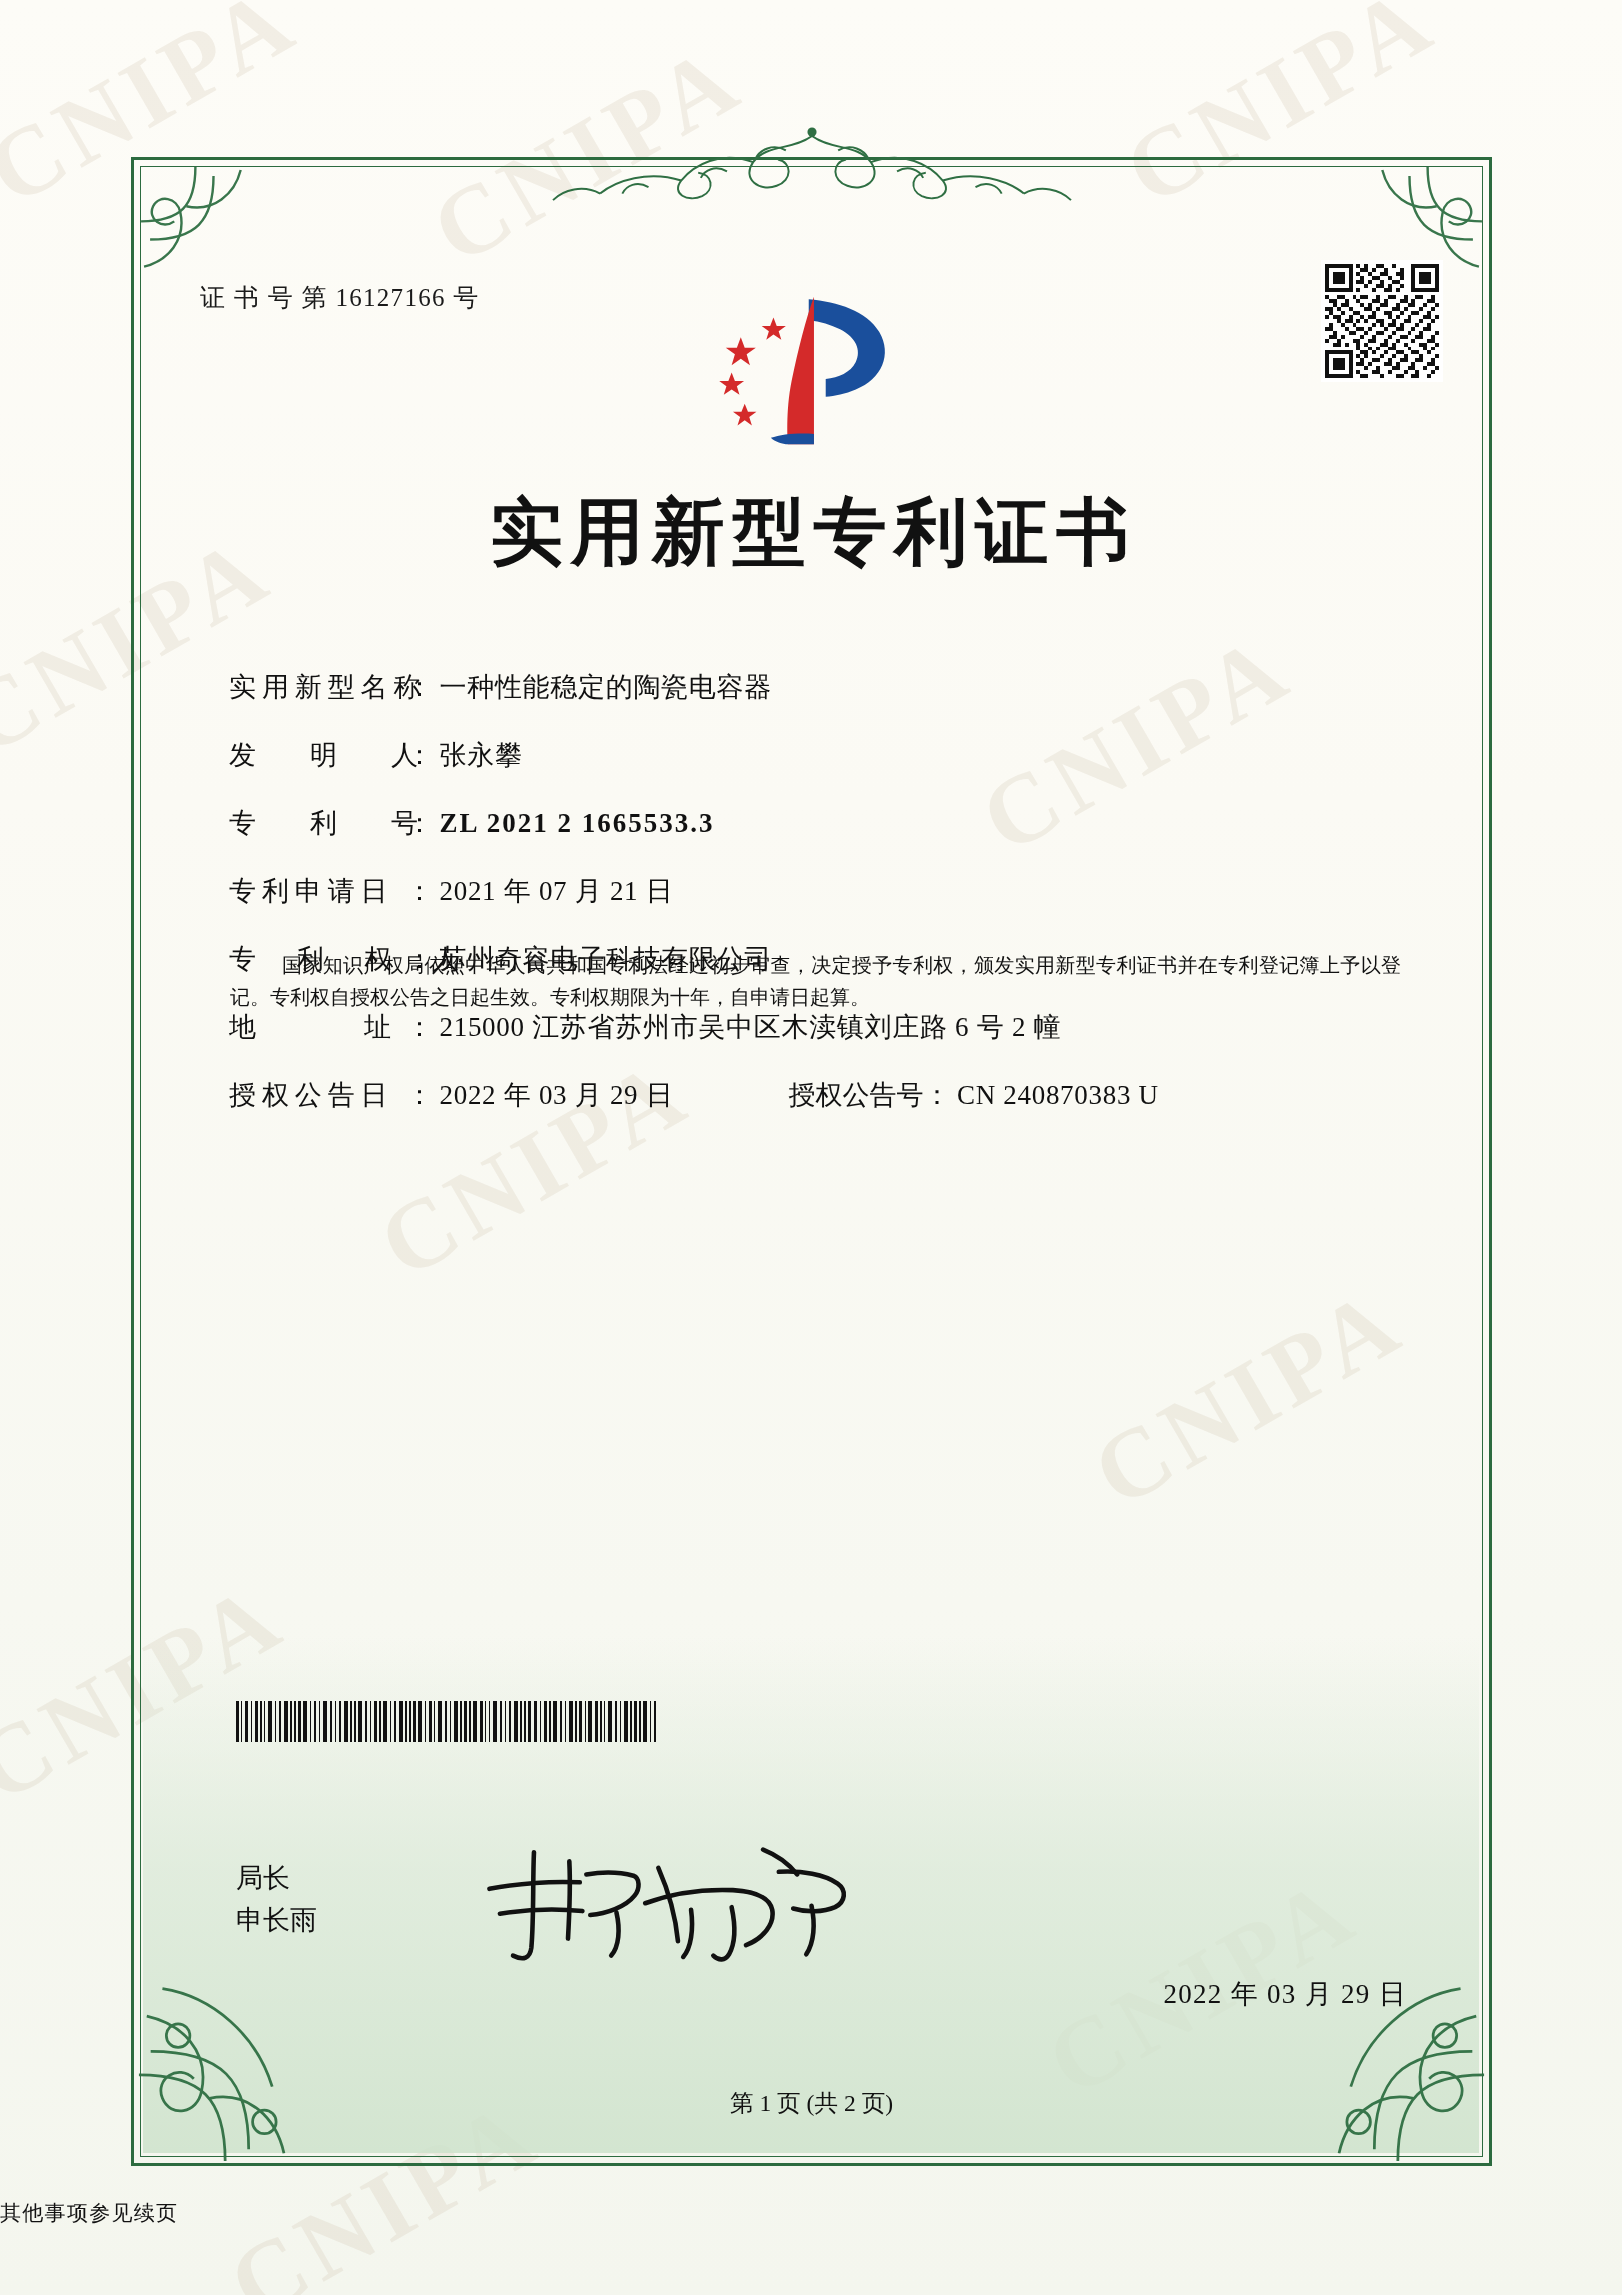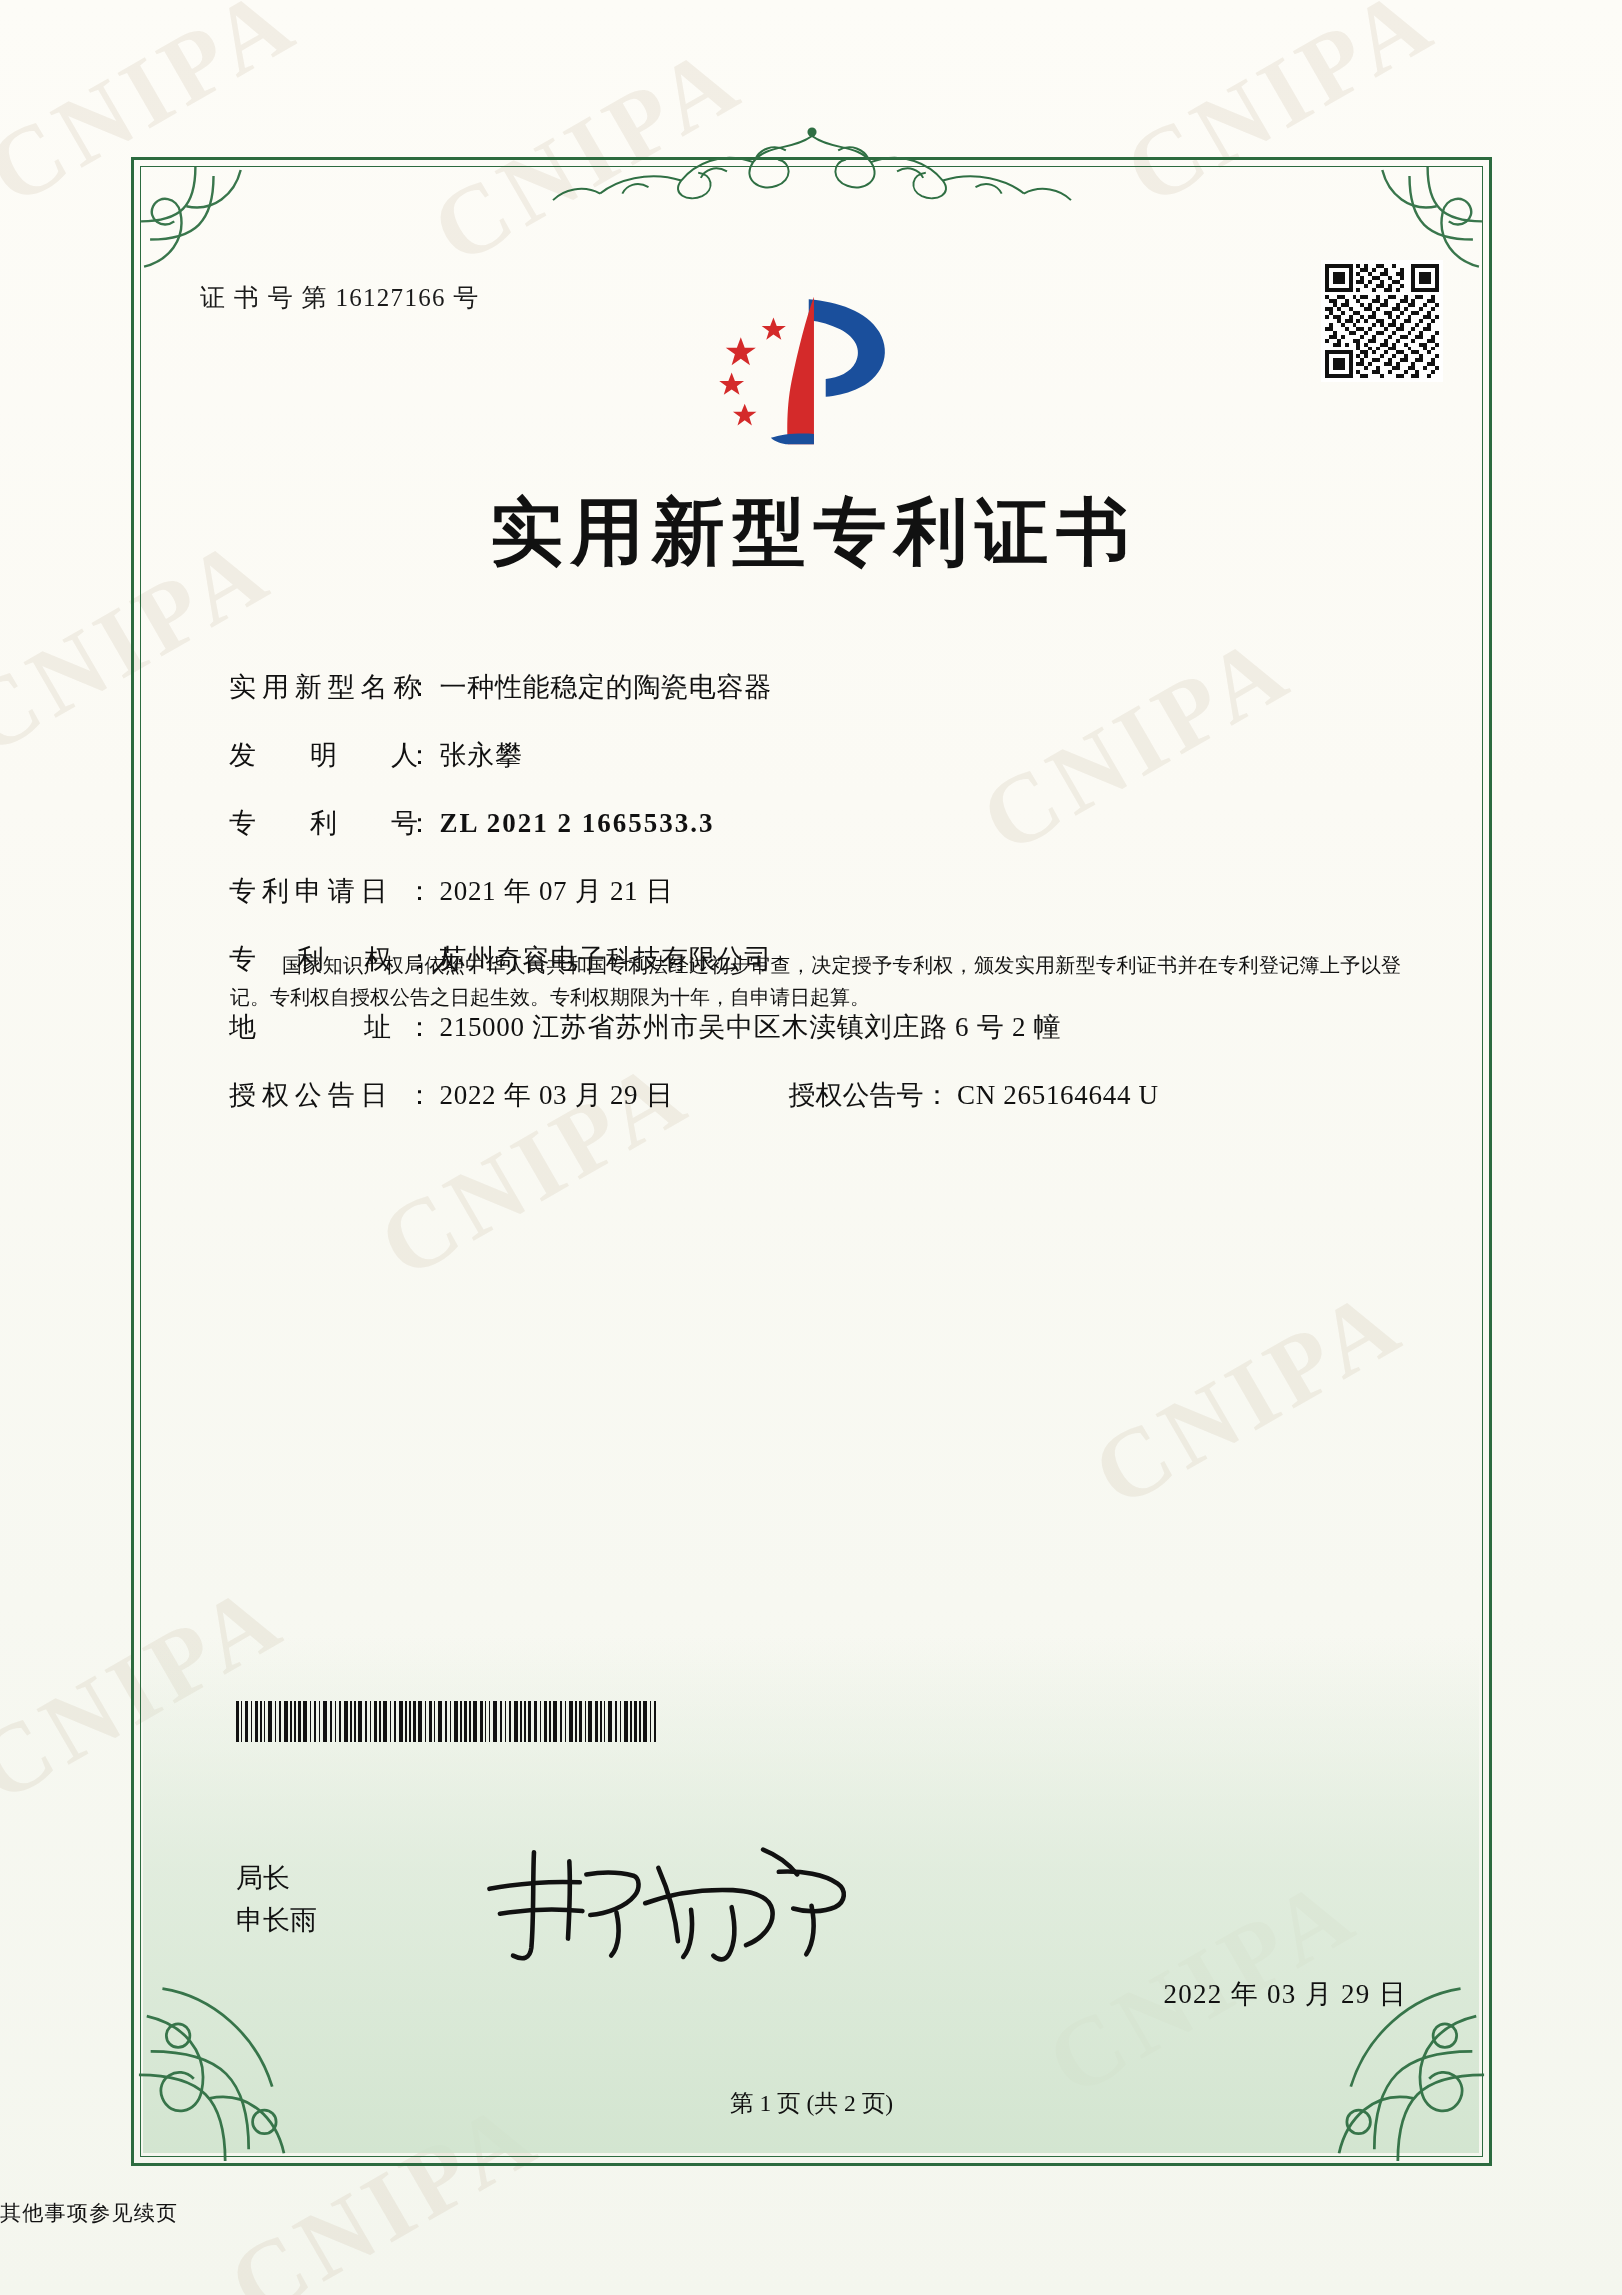--- a/index.html
+++ b/index.html
@@ -578,21 +578,21 @@
       <span class="field-colon">：</span>
       <span class="field-value">215000 江苏省苏州市吴中区木渎镇刘庄路 6 号 2 幢</span>
     </div>
 
     <div class="field-row">
       <span class="field-label sp3">授权公告日</span>
       <span class="field-colon">：</span>
       <span class="field-value">2022 年 03 月 29 日</span>
       <span class="second-label">授权公告号</span>
       <span class="field-colon">：</span>
-      <span class="field-value">CN 265164644 U</span>
+      <span class="field-value">CN 240870383 U</span>
     </div>
 
   </div>
 
   <div class="paragraphs">
     <p>国家知识产权局依照中华人民共和国专利法经过初步审查，决定授予专利权，颁发实用新型专利证书并在专利登记簿上予以登记。专利权自授权公告之日起生效。专利权期限为十年，自申请日起算。</p>
   </div>
 
   <svg class="barcode" viewBox="0 0 650 62" preserveAspectRatio="none" shape-rendering="crispEdges">
     <rect width="650" height="62" fill="none"></rect>

